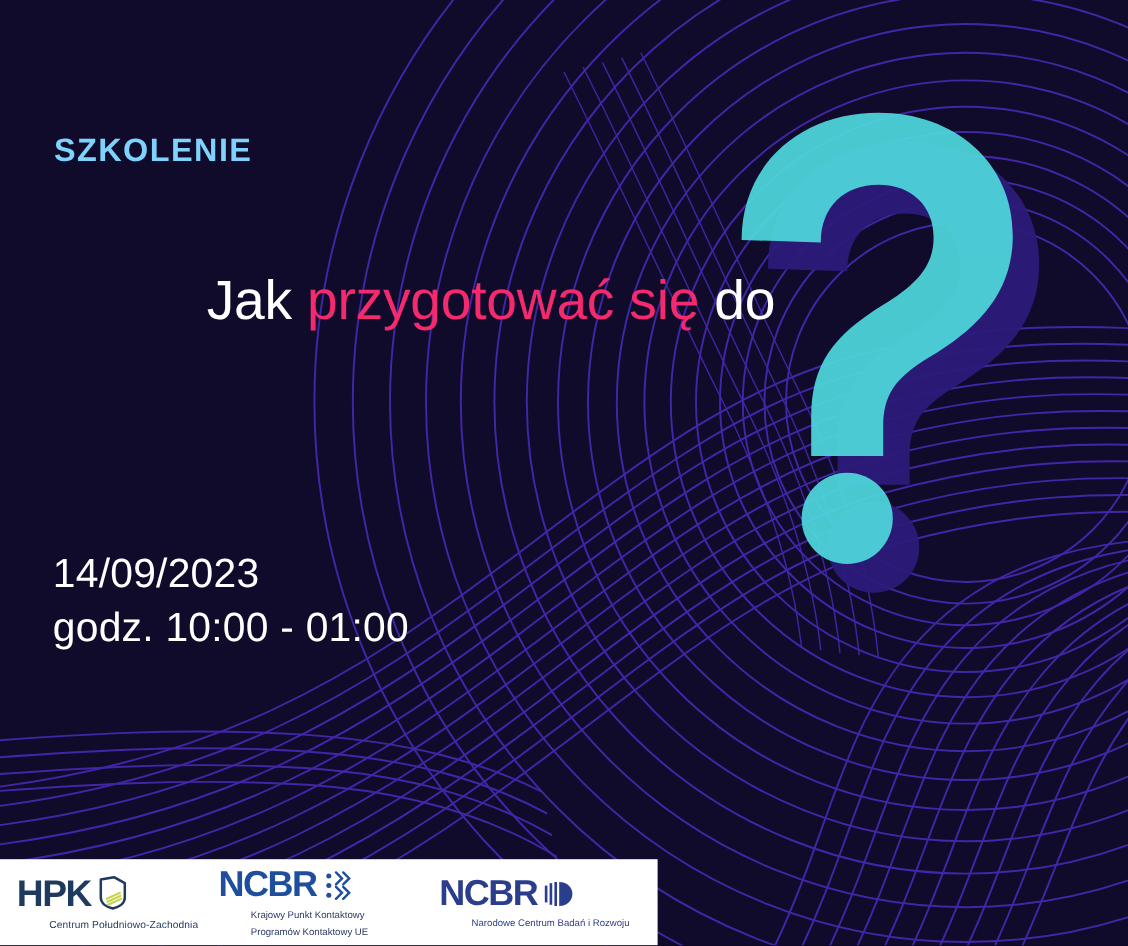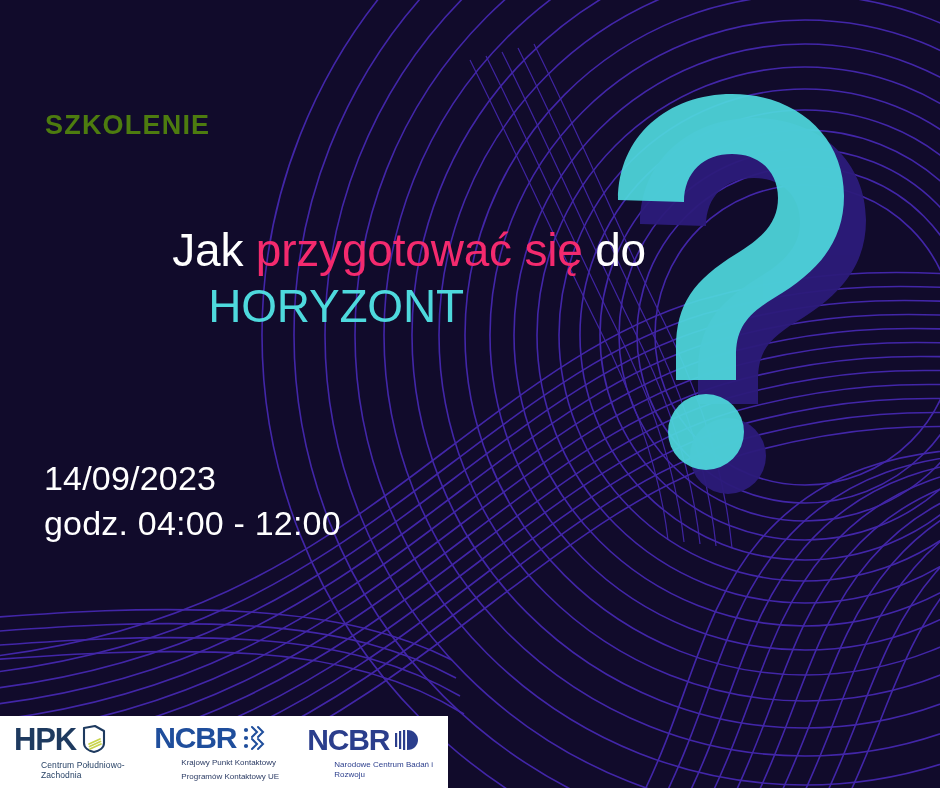--- a/index.html
+++ b/index.html
@@ -44,21 +44,21 @@
     z-index: 3;
   }
 
   #eyebrow {
     position: absolute;
     left: 45px;
     top: 112px;
     font-size: 27px;
     font-weight: bold;
     letter-spacing: 1.2px;
-    color: #4d7c0f;
+    color: #7dd3fc;
     line-height: 1;
   }
 
   #headline {
     position: absolute;
     left: 26px;
     top: 222px;
     width: 620px;
     font-size: 46px;
     font-weight: 400;
@@ -88,21 +88,21 @@
     color: #ffffff;
     letter-spacing: 0.2px;
   }
   #datetime .dt-line { display: block; }
 
   
   #logo-bar {
     position: absolute;
     left: 0;
     top: 716px;
-    width: 448px;
+    width: 548px;
     height: 72px;
     background: #ffffff;
     z-index: 4;
     display: flex;
     align-items: center;
   }
   .logo-block {
     display: flex;
     flex-direction: column;
     justify-content: center;
@@ -239,26 +239,25 @@
       <circle cx="146" cy="352" r="38"></circle>
     </g>
   </svg>
 
   <div class="content">
 
     <div id="eyebrow">SZKOLENIE</div>
 
     <div id="headline">
       <span class="line line-1"><span>Jak </span><span class="accent-pink">przygotować się</span><span> do</span></span>
-      <span class="line line-3 accent-cyan">HORYZONT</span>
     </div>
 
     <div id="datetime">
       <span class="dt-line">14/09/2023</span>
-      <span class="dt-line">godz. 04:00 - 12:00</span>
+      <span class="dt-line">godz. 10:00 - 01:00</span>
     </div>
 
   </div>
 
   <div id="logo-bar">
 
     <div class="logo-block" id="logo-hpk">
       <div class="logo-row">
         <span class="logo-wordmark">HPK</span>
         <svg class="logo-icon" width="26" height="30" viewBox="0 0 26 30" aria-hidden="true">

